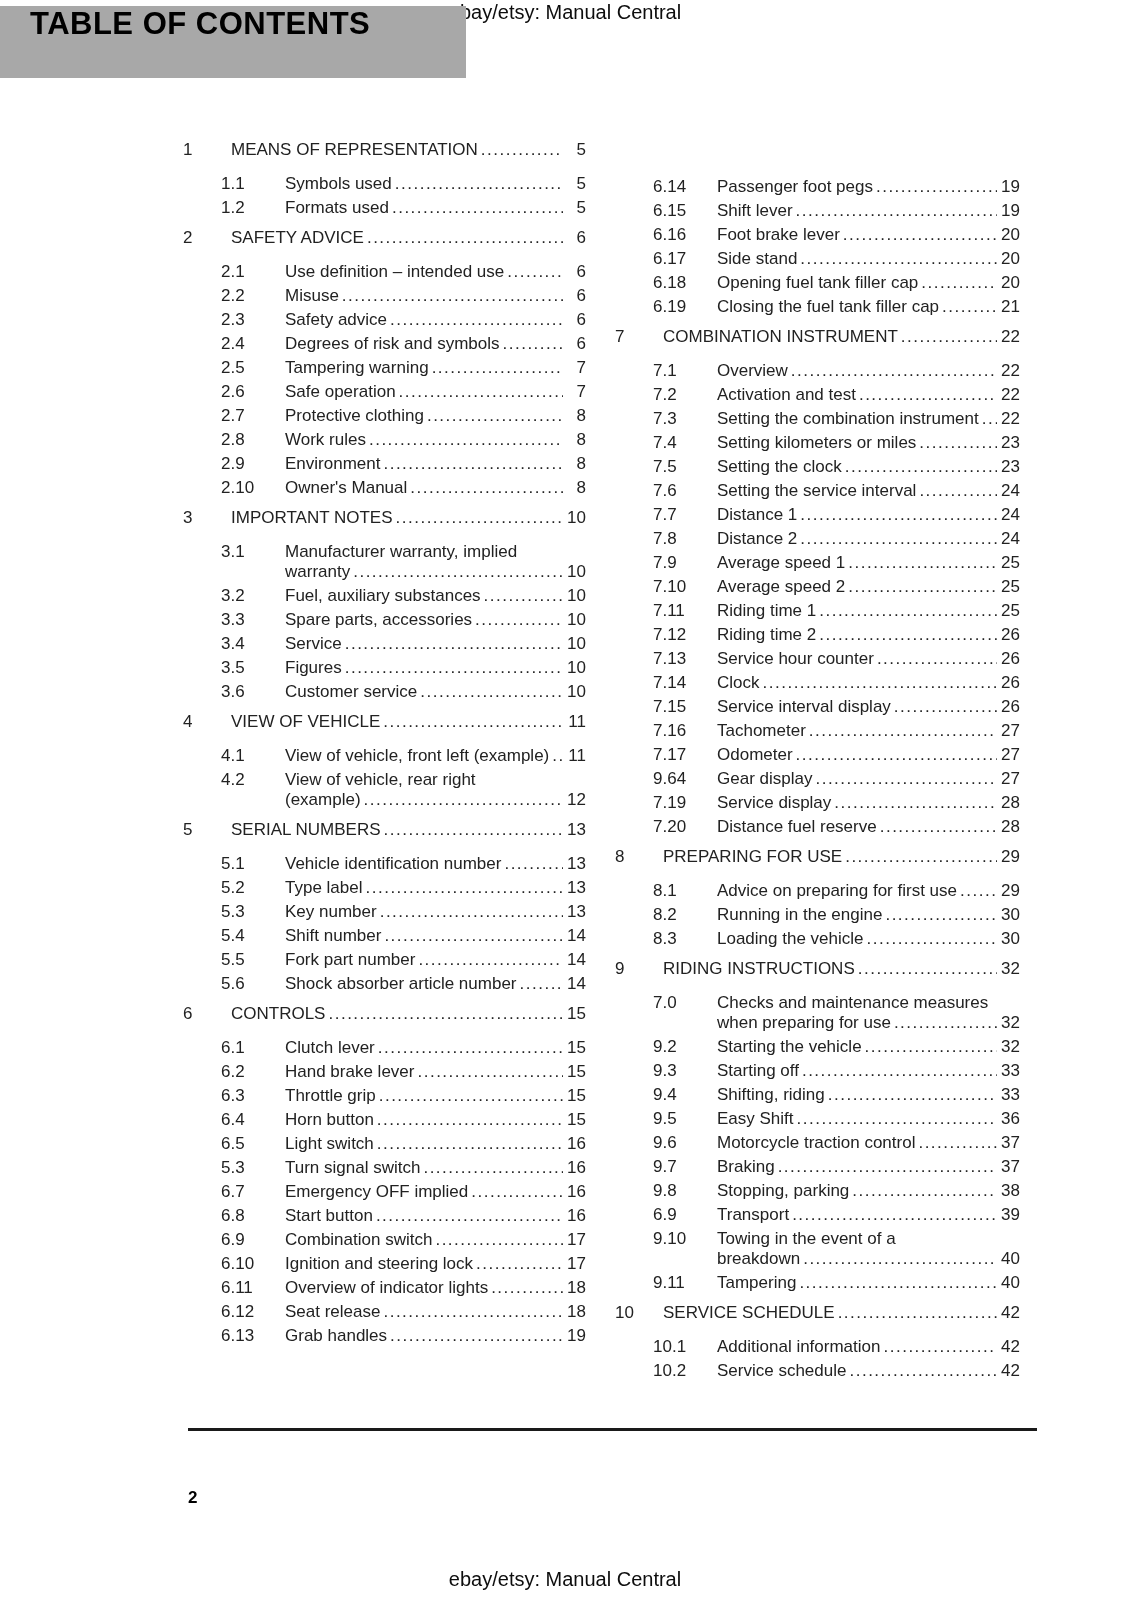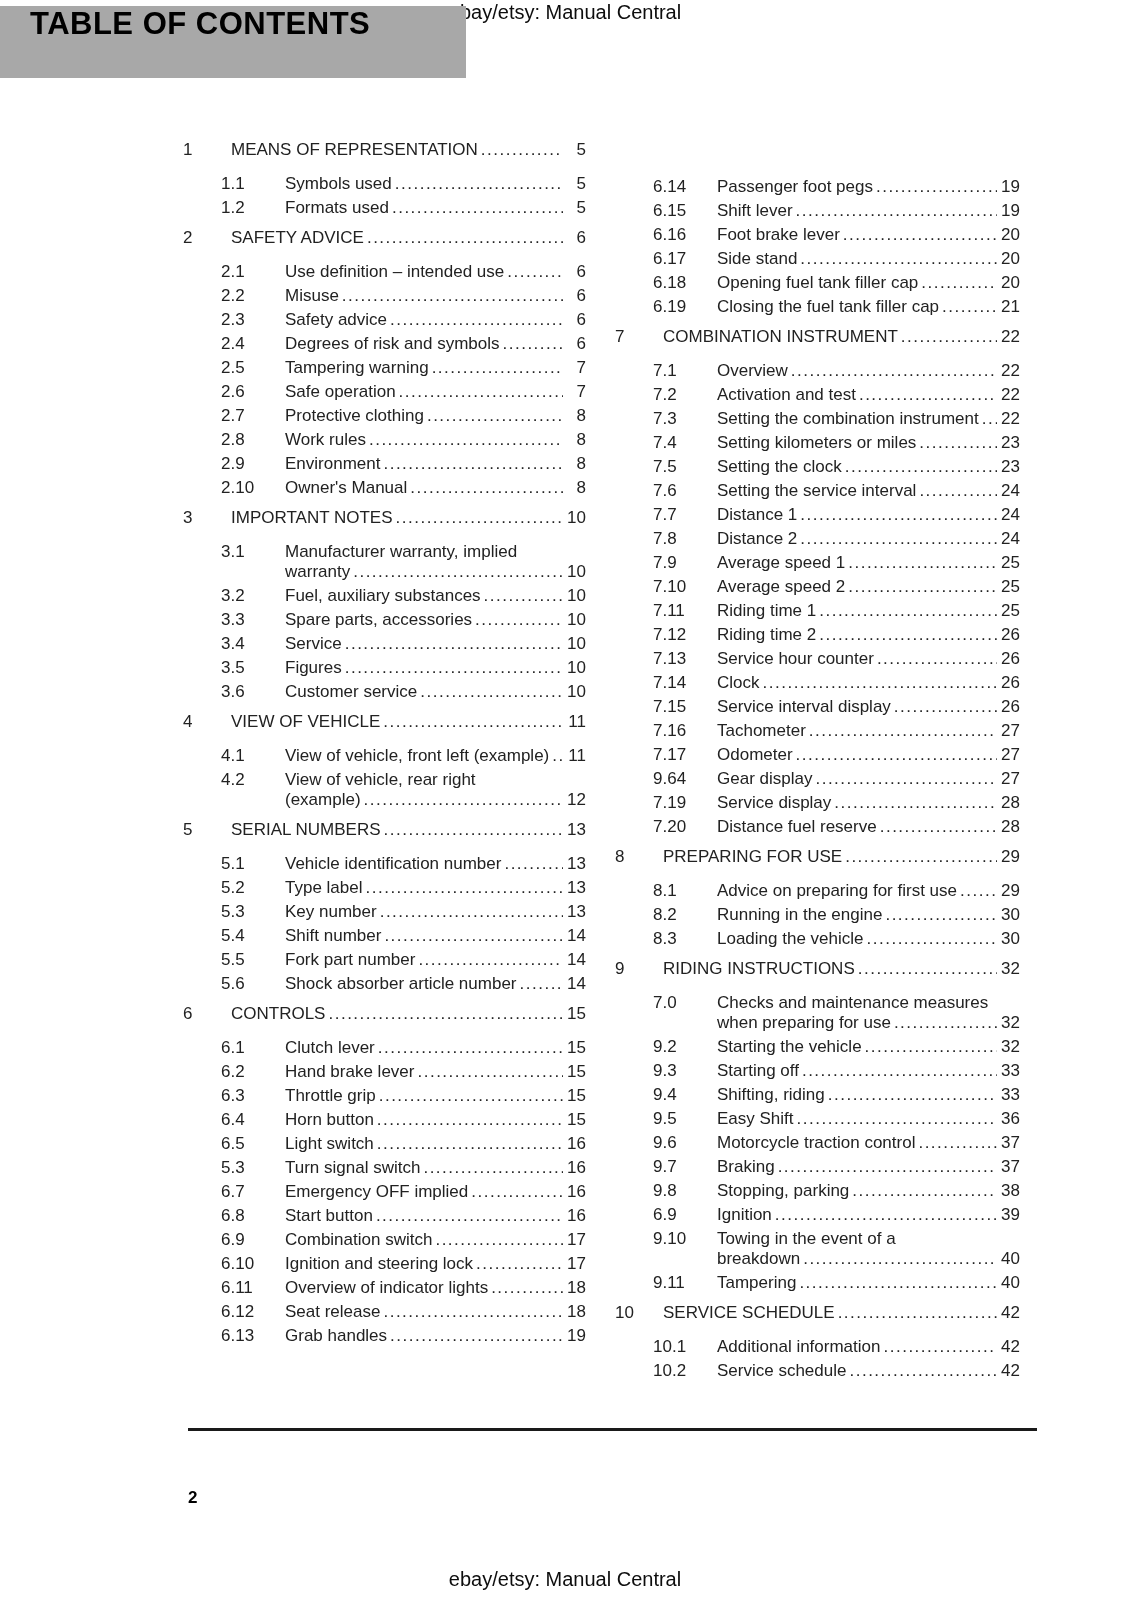--- a/index.html
+++ b/index.html
@@ -933,21 +933,21 @@
             <span class="entry-title">Stopping, parking</span>
             <span class="dots">..........................................................................................</span>
             <span class="page">38</span>
           </div>
         </div>
       </div>
       <div class="row sub">
         <span class="num">6.9</span>
         <div class="entry-body">
           <div class="leader-line">
-            <span class="entry-title">Ignition</span>
+            <span class="entry-title">Transport</span>
             <span class="dots">..........................................................................................</span>
             <span class="page">39</span>
           </div>
         </div>
       </div>
       <div class="row sub">
         <span class="num">9.10</span>
         <div class="entry-body">
           <div>Towing in the event of a</div>
           <div class="leader-line">

